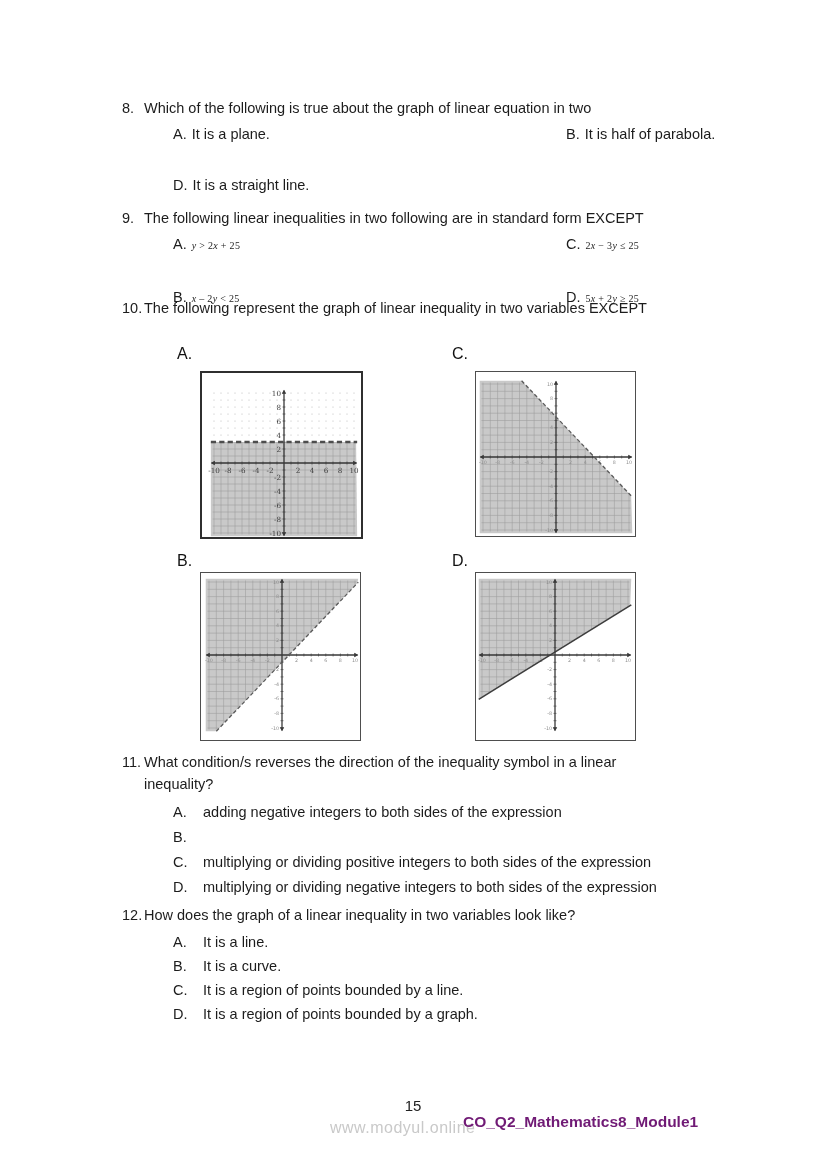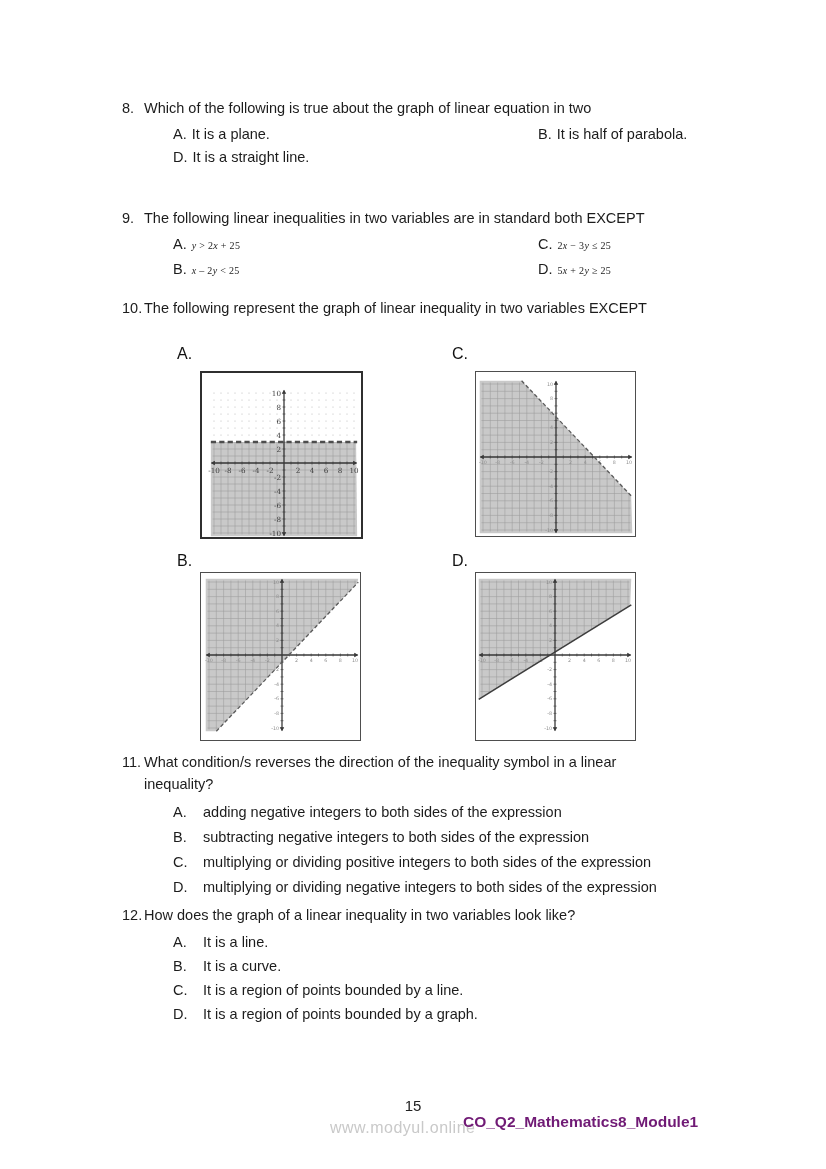--- a/index.html
+++ b/index.html
@@ -3,21 +3,21 @@
 <meta charset="utf-8">
 <style>
   html,body{margin:0;padding:0;background:#fff;}
   .page{position:relative;width:826px;height:1169px;background:#ffffff;overflow:hidden;
         font-family:"Liberation Sans",sans-serif;font-size:14.5px;color:#1c1c1c;}
   .question{position:absolute;left:122px;width:612px;line-height:22.4px;}
   .q-head{display:flex;}
   .q-num{flex:0 0 22px;width:22px;}
   .q-text{flex:1;}
   .opts{margin-left:51px;margin-top:4px;}
-  .grid2{display:grid;grid-template-columns:365px auto;}
+  .grid2{display:grid;grid-template-columns:365px auto;gap:28px;}
   .opt{white-space:nowrap;}
   .opt-label{margin-right:5px;}
   .list .opt{display:flex;}
   .list .opt-label{flex:0 0 30px;width:30px;margin-right:0;}
   .lh25 .opt{line-height:25px;}
   .lh24 .opt{line-height:24px;}
   .math{font-family:"Liberation Serif",serif;font-size:10px;letter-spacing:0.3px;}
   .math i{font-style:italic;}
   .figures{position:absolute;left:0;top:338px;width:826px;height:412px;}
   .fig-label{position:absolute;font-size:16px;color:#111;}
@@ -45,21 +45,21 @@
       <div class="opt"><span class="opt-label">A.</span><span>It is a plane.</span></div>
       <div class="opt"><span class="opt-label">B.</span><span>It is half of parabola.</span></div>
       <div class="opt"><span class="opt-label">D.</span><span>It is a straight line.</span></div>
     </div>
   </section>
 
   <section class="question" style="top:207px">
     <div class="q-head">
       <span class="q-num">9.</span>
       <div class="q-text">
-        <div>The following linear inequalities in two variables are in standard both EXCEPT</div>
+        <div>The following linear inequalities in two following are in standard form EXCEPT</div>
       </div>
     </div>
     <div class="opts grid2">
       <div class="opt"><span class="opt-label">A.</span><span class="math"><i>y</i> &gt; 2<i>x</i> + 25</span></div>
       <div class="opt"><span class="opt-label">C.</span><span class="math">2<i>x</i> − 3<i>y</i> ≤ 25</span></div>
       <div class="opt"><span class="opt-label">B.</span><span class="math"><i>x</i> – 2<i>y</i> &lt; 25</span></div>
       <div class="opt"><span class="opt-label">D.</span><span class="math">5<i>x</i> + 2<i>y</i> ≥ 25</span></div>
     </div>
   </section>
 
@@ -382,21 +382,20 @@
         <div>inequality?</div>
       </div>
     </div>
     <div class="opts list lh25">
       <div class="opt">
           <span class="opt-label">A.</span>
           <span>adding negative integers to both sides of the expression</span>
         </div>
       <div class="opt">
           <span class="opt-label">B.</span>
-          <span>subtracting negative integers to both sides of the expression</span>
         </div>
       <div class="opt">
           <span class="opt-label">C.</span>
           <span>multiplying or dividing positive integers to both sides of the expression</span>
         </div>
       <div class="opt">
           <span class="opt-label">D.</span>
           <span>multiplying or dividing negative integers to both sides of the expression</span>
         </div>
     </div>

